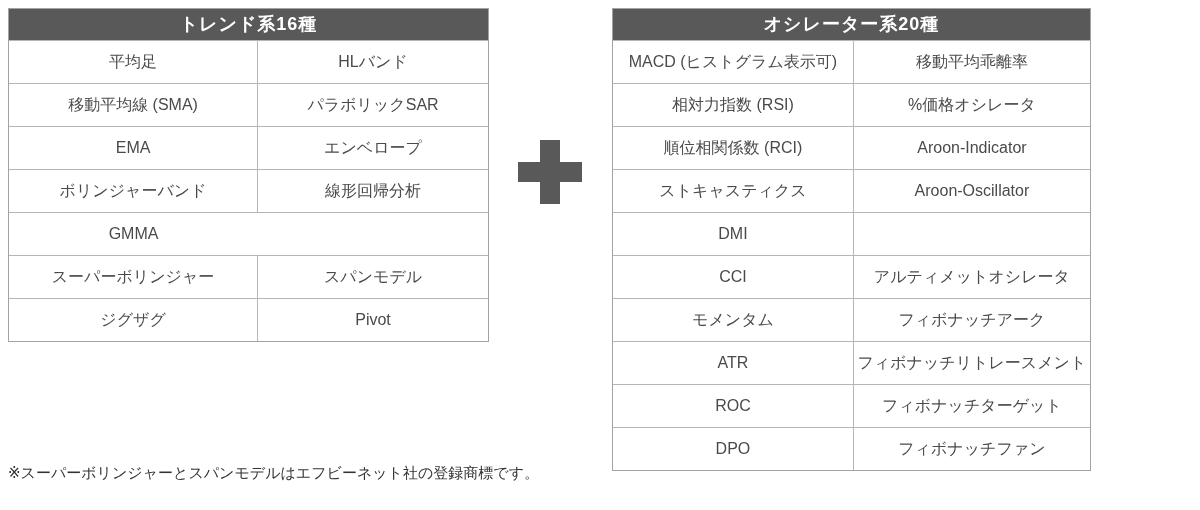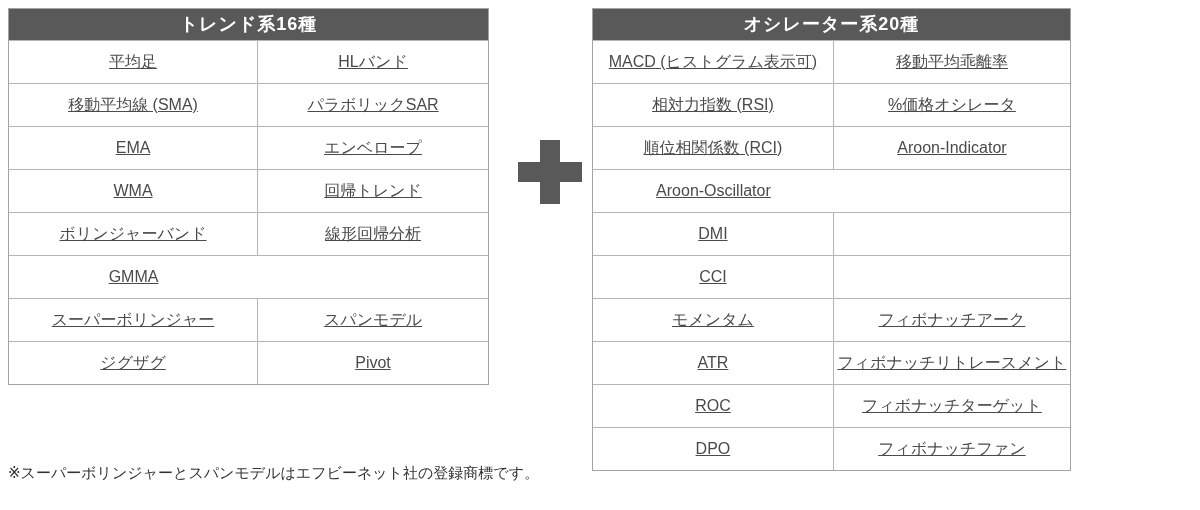--- a/index.html
+++ b/index.html
@@ -12,21 +12,21 @@
     overflow: hidden;
   }
   .itable {
     position: absolute;
     top: 8px;
     background: #ffffff;
     border: 1px solid #a3a3a3;
     box-sizing: border-box;
   }
   .itable.left  { left: 8px;   width: 481px; }
-  .itable.right { left: 592px; width: 479px; }
+  .itable.right { left: 612px; width: 479px; }
   .thead {
     background: #595959;
     color: #ffffff;
     height: 31px;
     line-height: 31px;
     text-align: center;
     font-size: 18px;
     font-weight: bold;
     letter-spacing: 1px;
   }
@@ -39,21 +39,20 @@
   .itable.left  .trow { grid-template-columns: 52% 48%; }
   .itable.right .trow { grid-template-columns: 50.5% 49.5%; text-align: right; }
   .tcell {
     display: flex;
     align-items: center;
     justify-content: center;
     font-size: 16px;
     color: #4a4a4a;
     white-space: nowrap;
     overflow: hidden;
-    text-decoration: underline;
   }
   .tcell.c1 { border-right: 1px solid #b5b5b5; }
   .plus {
     position: absolute;
     left: 518px;
     top: 140px;
     width: 64px;
     height: 64px;
   }
   .plus .bar-h, .plus .bar-v {
@@ -83,24 +82,20 @@
     </div>
     <div class="trow">
       <div class="tcell c1">移動平均線 (SMA)</div>
       <div class="tcell c2">パラボリックSAR</div>
     </div>
     <div class="trow">
       <div class="tcell c1">EMA</div>
       <div class="tcell c2">エンベロープ</div>
     </div>
     <div class="trow">
-      <div class="tcell c1">WMA</div>
-      <div class="tcell c2">回帰トレンド</div>
-    </div>
-    <div class="trow">
       <div class="tcell c1">ボリンジャーバンド</div>
       <div class="tcell c2">線形回帰分析</div>
     </div>
     <div class="trow">
       <div class="tcell c2">GMMA</div>
     </div>
     <div class="trow">
       <div class="tcell c1">スーパーボリンジャー</div>
       <div class="tcell c2">スパンモデル</div>
     </div>
@@ -123,27 +118,29 @@
     </div>
     <div class="trow">
       <div class="tcell c1">相対力指数 (RSI)</div>
       <div class="tcell c2">%価格オシレータ</div>
     </div>
     <div class="trow">
       <div class="tcell c1">順位相関係数 (RCI)</div>
       <div class="tcell c2">Aroon-Indicator</div>
     </div>
     <div class="trow">
+      <div class="tcell c1">ストキャスティクス</div>
       <div class="tcell c2">Aroon-Oscillator</div>
     </div>
     <div class="trow">
       <div class="tcell c1">DMI</div>
     </div>
     <div class="trow">
       <div class="tcell c1">CCI</div>
+      <div class="tcell c2">アルティメットオシレータ</div>
     </div>
     <div class="trow">
       <div class="tcell c1">モメンタム</div>
       <div class="tcell c2">フィボナッチアーク</div>
     </div>
     <div class="trow">
       <div class="tcell c1">ATR</div>
       <div class="tcell c2">フィボナッチリトレースメント</div>
     </div>
     <div class="trow">

